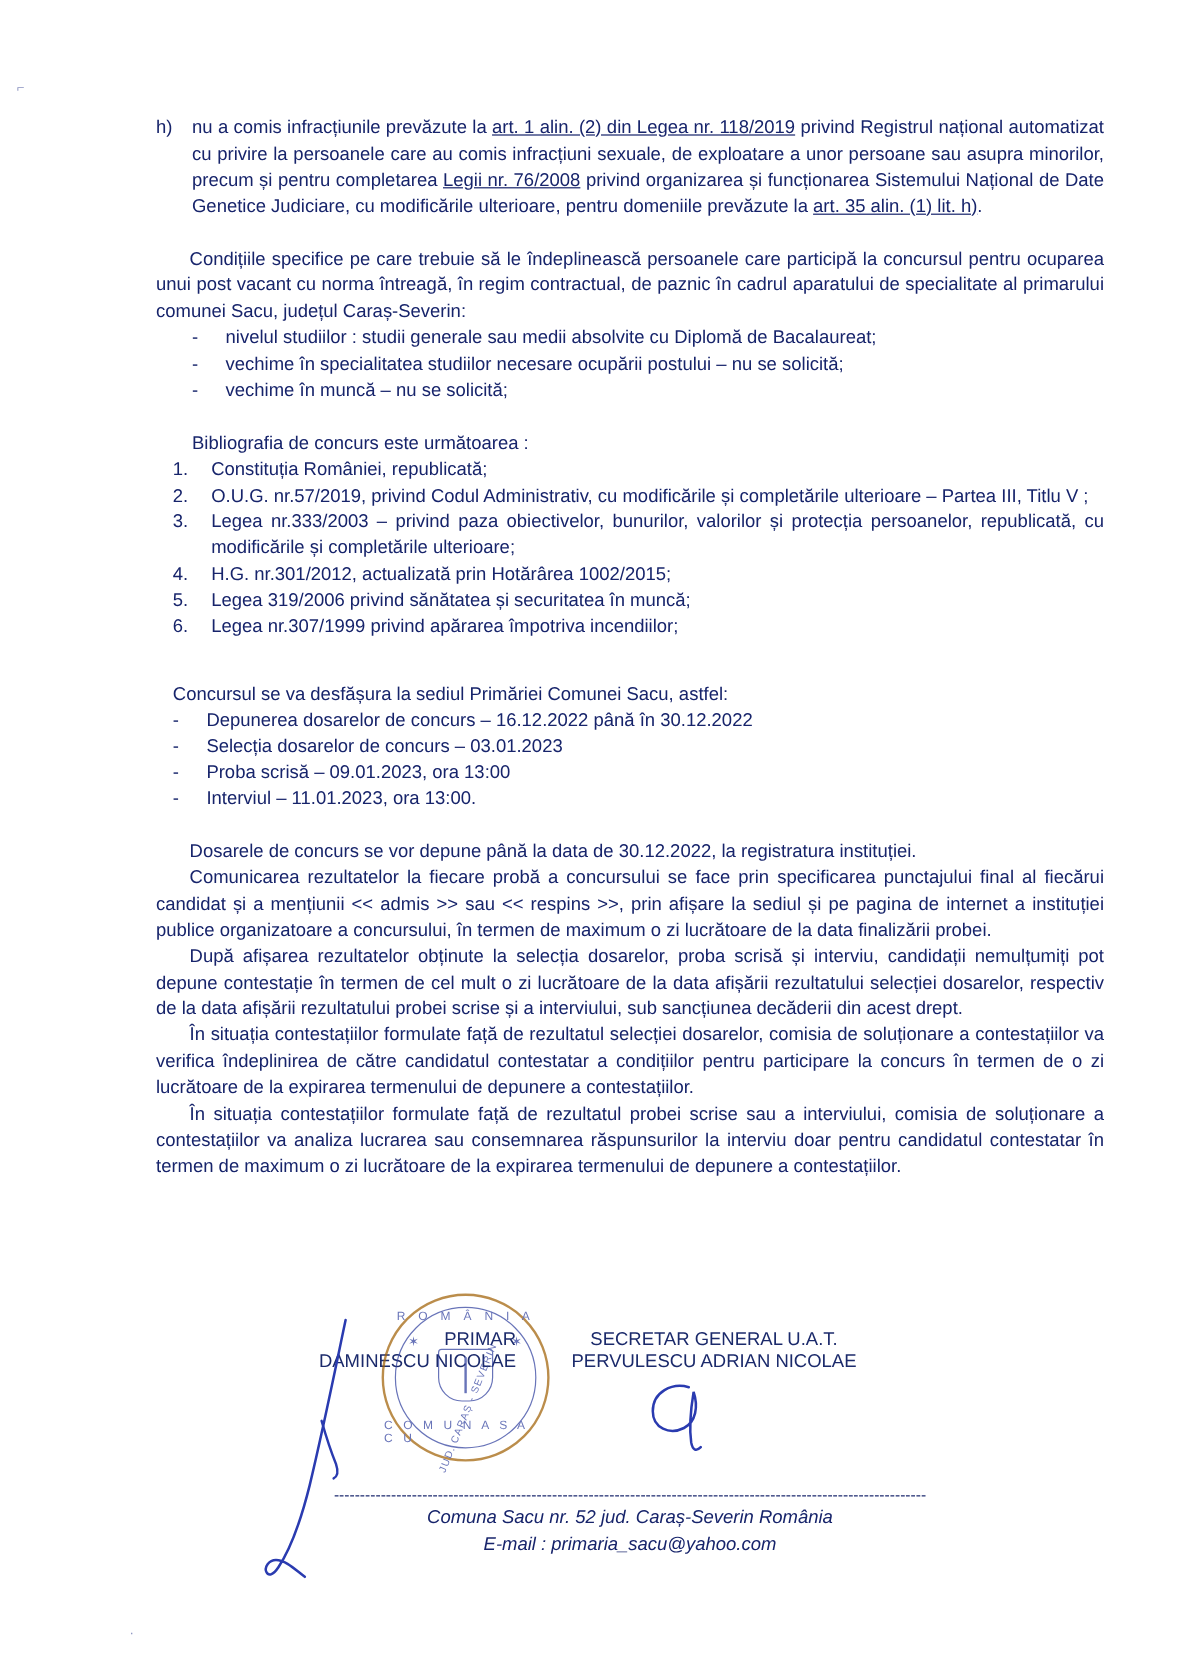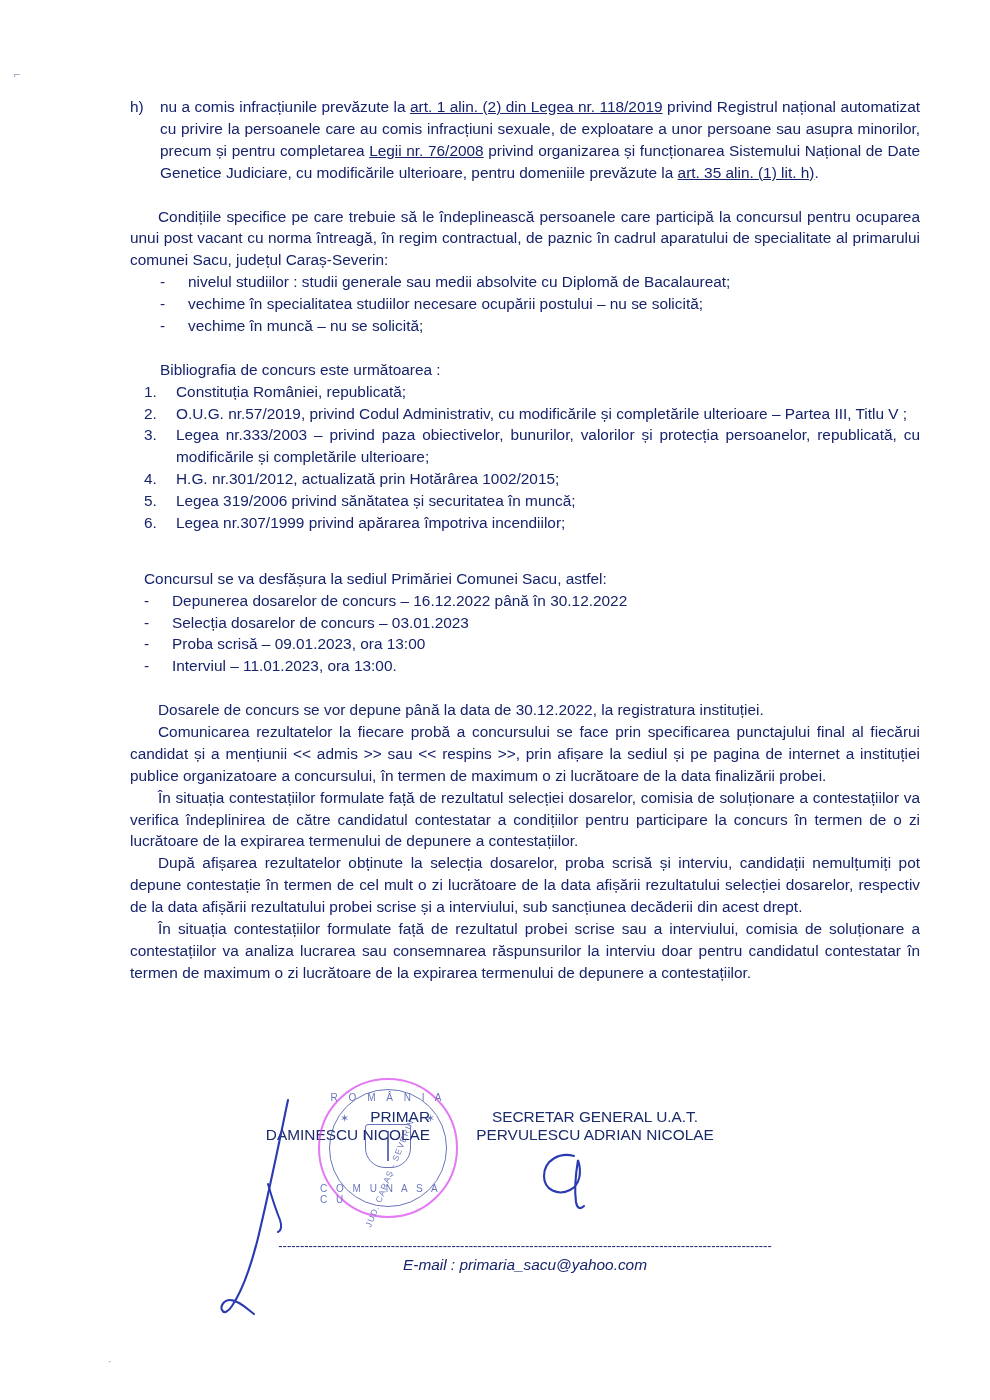--- a/index.html
+++ b/index.html
@@ -93,21 +93,21 @@
   }
 
   
   .stamp {
     position: absolute;
     left: 318px;
     top: 1078px;
     width: 136px;
     height: 136px;
     border-radius: 50%;
-    border: 2px solid #d946ef;
+    border: 2px solid #a16207;
     opacity: .72;
   }
   .stamp:after {
     content: "";
     position: absolute;
     left: 9px; top: 9px;
     right: 9px; bottom: 9px;
     border-radius: 50%;
     border: 1.4px solid #2f3f9e;
   }
@@ -278,22 +278,22 @@
       <div class="hang">
         <div class="marker">-</div>
         <div class="body">Interviul – 11.01.2023, ora 13:00.</div>
       </div>
     </div>
 
     <div class="gap-m"></div>
 
     <p class="indent">Dosarele de concurs se vor depune până la data de 30.12.2022, la registratura instituției.</p>
     <p class="indent">Comunicarea rezultatelor la fiecare probă a concursului se face prin specificarea punctajului final al fiecărui candidat și a mențiunii &lt;&lt; admis &gt;&gt; sau &lt;&lt; respins &gt;&gt;, prin afișare la sediul și pe pagina de internet a instituției publice organizatoare a concursului, în termen de maximum o zi lucrătoare de la data finalizării probei.</p>
+    <p class="indent">După afișarea rezultatelor obținute la selecția dosarelor, proba scrisă și interviu, candidații nemulțumiți pot depune contestație în termen de cel mult o zi lucrătoare de la data afișării rezultatului selecției dosarelor, respectiv de la data afișării rezultatului probei scrise și a interviului, sub sancțiunea decăderii din acest drept.</p>
     <p class="indent">În situația contestațiilor formulate față de rezultatul selecției dosarelor, comisia de soluționare a contestațiilor va verifica îndeplinirea de către candidatul contestatar a condițiilor pentru participare la concurs în termen de o zi lucrătoare de la expirarea termenului de depunere a contestațiilor.</p>
-    <p class="indent">După afișarea rezultatelor obținute la selecția dosarelor, proba scrisă și interviu, candidații nemulțumiți pot depune contestație în termen de cel mult o zi lucrătoare de la data afișării rezultatului selecției dosarelor, respectiv de la data afișării rezultatului probei scrise și a interviului, sub sancțiunea decăderii din acest drept.</p>
     <p class="indent">În situația contestațiilor formulate față de rezultatul probei scrise sau a interviului, comisia de soluționare a contestațiilor va analiza lucrarea sau consemnarea răspunsurilor la interviu doar pentru candidatul contestatar în termen de maximum o zi lucrătoare de la expirarea termenului de depunere a contestațiilor.</p>
 
   </div>
 
   <div class="signatures">
     <div class="sig-row">
       <div class="sig-left">PRIMAR</div>
       <div class="sig-right">SECRETAR GENERAL U.A.T.</div>
     </div>
     <div class="sig-row">
@@ -317,16 +317,17 @@
     <path d="M78 2 C70 40, 60 90, 48 140 C40 172, 30 196, 22 208 C18 214, 14 216, 12 212 C10 208, 14 202, 20 202 C28 202, 36 210, 44 216" fill="none" stroke="#2a3bb0" stroke-width="2.1" stroke-linecap="round"></path>
     <path d="M58 86 C62 100, 66 112, 70 122 C72 128, 72 132, 68 134" fill="none" stroke="#2a3bb0" stroke-width="2" stroke-linecap="round"></path>
   </svg>
 
   <svg class="sig-ink" style="left:530px; top:1148px;" width="80" height="70" viewBox="0 0 80 70">
     <path d="M44 8 C30 4, 14 12, 14 28 C14 42, 28 48, 40 42 C50 37, 52 24, 48 12 C46 24, 44 40, 46 54 C47 60, 50 62, 54 58" fill="none" stroke="#2a3bb0" stroke-width="2.1" stroke-linecap="round"></path>
   </svg>
 
   <div class="footer">
     <div class="divider">------------------------------------------------------------------------------------------------------------------</div>
+    <div class="footer-line">Comuna Sacu nr. 52 jud. Caraș-Severin România</div>
     <div class="footer-line">E-mail : primaria_sacu@yahoo.com</div>
   </div>
 
 </div>
 
 </body></html>

